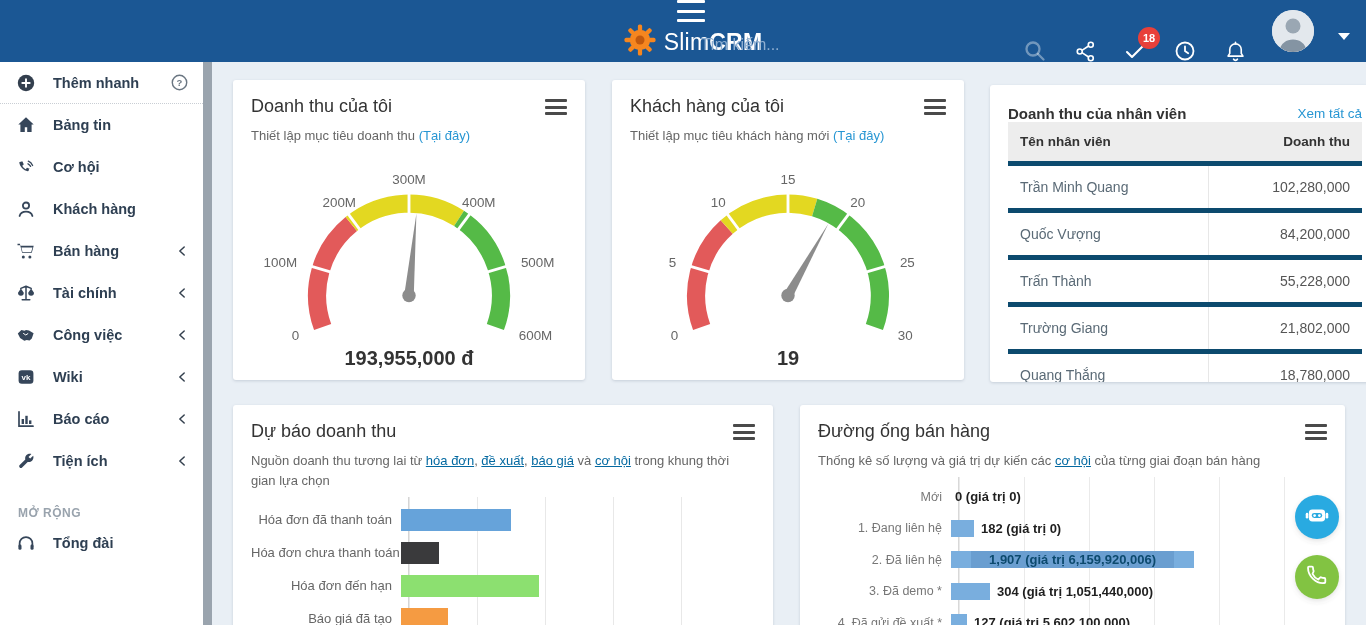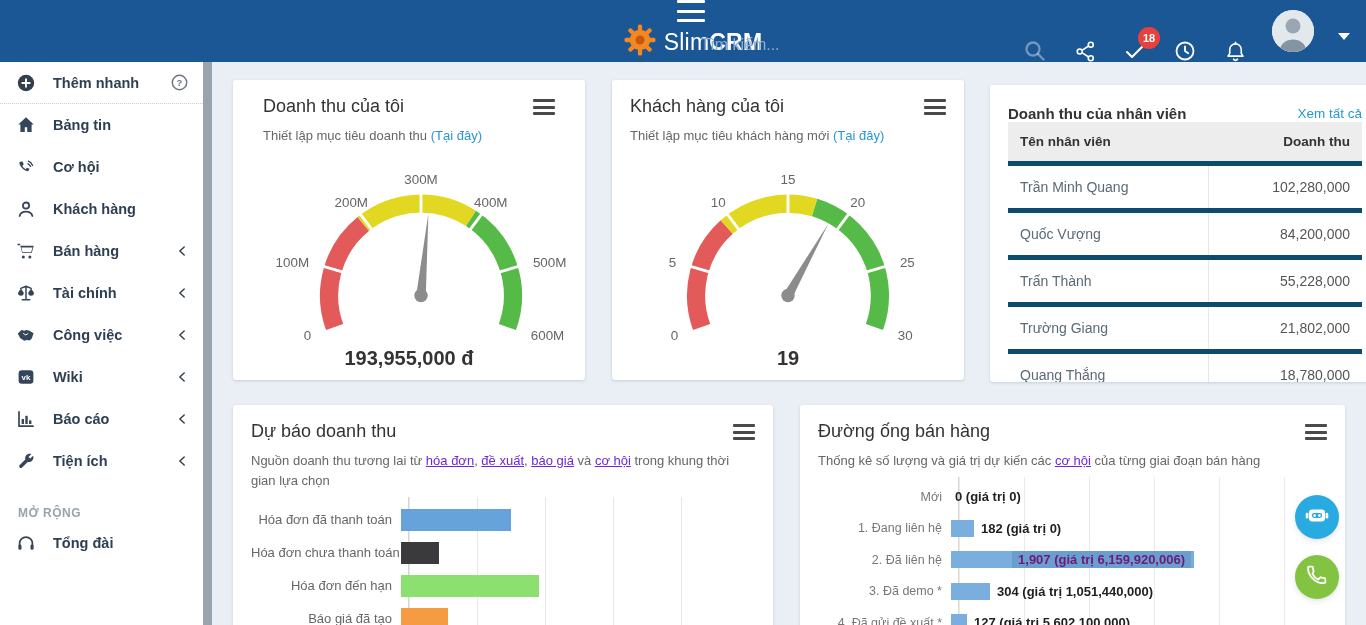--- a/index.html
+++ b/index.html
@@ -27,33 +27,33 @@
   .quick-add { height:42px; display:flex; align-items:center; padding:0 14px 0 16px; border-bottom:1px dotted #c9ced4; cursor:pointer; }
   .side-item { height:42px; display:flex; align-items:center; padding:0 14px 0 16px; cursor:pointer; }
   .side-ic { width:24px; height:20px; margin-right:13px; flex:0 0 24px; display:flex; align-items:center; }
   .side-label { font-size:14.5px; font-weight:bold; color:#2e3f52; white-space:nowrap; }
   .side-chevron { margin-left:auto; display:flex; }
   .help-circle { margin-left:auto; display:flex; }
   .side-section { margin:24px 0 2px 18px; font-size:12px; font-weight:bold; color:#99a3ad; letter-spacing:.5px; }
 
   
   .card { position:absolute; background:#fff; border-radius:3px; box-shadow:0 1px 3px rgba(40,60,90,.18); overflow:hidden; }
-  #card-my-revenue   { left:233px; top:80px;  width:352px; height:300px; padding:16px 30px; }
+  #card-my-revenue   { left:233px; top:80px;  width:352px; height:300px; padding:16px 18px; }
   #card-my-customers { left:612px; top:80px;  width:352px; height:300px; padding:16px 18px; }
   #card-employee-revenue { left:990px; top:85px; width:390px; height:297px; padding:16px 18px; }
   #card-forecast { left:233px; top:405px; width:540px; height:300px; padding:16px 18px; }
   #card-pipeline { left:800px; top:405px; width:545px; height:300px; padding:16px 18px; }
 
   .card-head { display:flex; align-items:flex-start; justify-content:space-between; }
   .card-title { font-size:18px; color:#333; }
   .menu-btn { width:22px; height:16px; margin-top:3px; display:flex; flex-direction:column; justify-content:space-between; cursor:pointer; }
   .menu-btn span { height:3px; background:#4a4a4a; border-radius:1px; }
   .card-sub { font-size:13px; color:#666; margin-top:9px; line-height:1.55; }
   .link { color:#2796d3; text-decoration:none; cursor:pointer; }
-  .ulink { color:#6d28d9; text-decoration:underline; cursor:pointer; }
+  .ulink { color:#0369a1; text-decoration:underline; cursor:pointer; }
 
   .gauge-svg { display:block; margin:4px auto 0; }
   .gauge-value { text-align:center; font-size:20px; font-weight:bold; color:#333; margin-top:2px; }
 
   
   .emp-title { font-size:15px; font-weight:bold; color:#333; margin-top:4px; }
   .emp-link { font-size:13.5px; margin-top:5px; }
   .emp-table { width:100%; border-collapse:collapse; margin-top:0; font-size:14px; }
   .emp-table th { background:#ededed; text-align:left; padding:12px; color:#333; font-size:13.5px; }
   .emp-table th.value { text-align:right; }
@@ -72,21 +72,21 @@
 
   
   .p-chart { position:relative; margin-top:10px; }
   .p-grid { position:absolute; left:140px; top:-4px; right:14px; bottom:-20px;
             border-left:1px solid #d8d8d8;
             background:repeating-linear-gradient(to right,#eaeaea 0 1px,transparent 1px 65px); }
   .p-row { position:relative; display:flex; align-items:center; height:31.5px; }
   .p-label { width:132px; text-align:right; font-size:12.5px; color:#777; padding-right:8px; white-space:nowrap; }
   .p-bar { position:relative; height:17px; background:#79aede; margin-left:1px; flex:0 0 auto; }
   .p-val { font-size:13px; font-weight:bold; color:#1f1f1f; margin-left:7px; white-space:nowrap; }
-  .p-val-in { position:absolute; right:3px; top:0; line-height:17px; font-size:13px; font-weight:bold; color:#701a75; background:rgba(53,103,160,.22); padding:0 6px; white-space:nowrap; }
+  .p-val-in { position:absolute; right:20px; top:0; line-height:17px; font-size:13px; font-weight:bold; color:#0c4a6e; background:rgba(53,103,160,.22); padding:0 18px; white-space:nowrap; }
 
   
   .fab { position:absolute; width:44px; height:44px; border-radius:50%; display:flex; align-items:center; justify-content:center; cursor:pointer; z-index:50; box-shadow:0 0 0 5px rgba(255,255,255,.55), 0 2px 5px rgba(0,0,0,.25); }
   #fab-chat  { left:1295px; top:495px; background:#29aae1; }
   #fab-phone { left:1295px; top:555px; background:#82c342; }
 </style>
 </head>
 <body>
 
 <div class="navbar">

